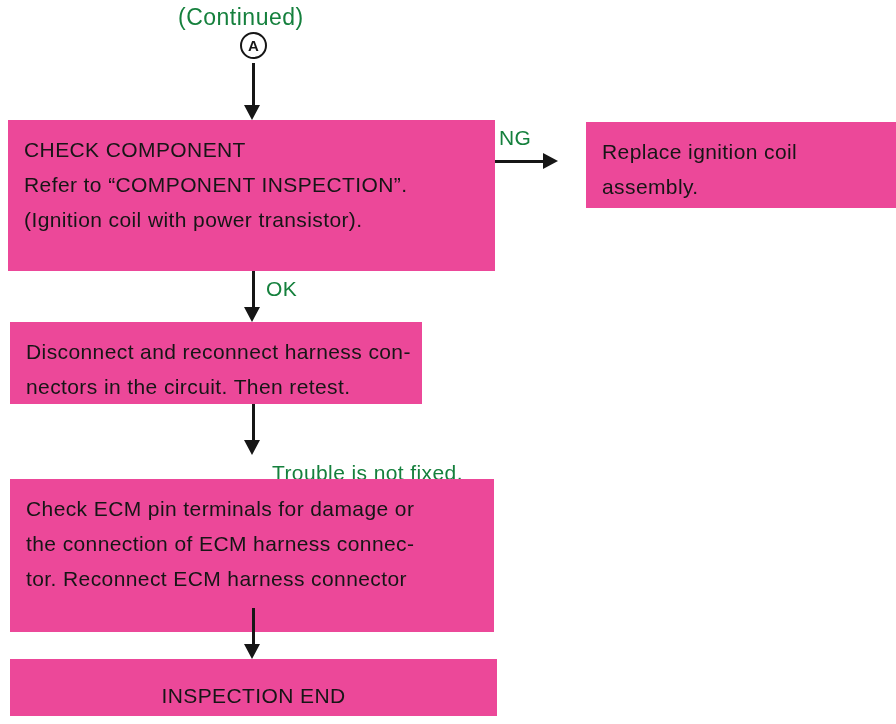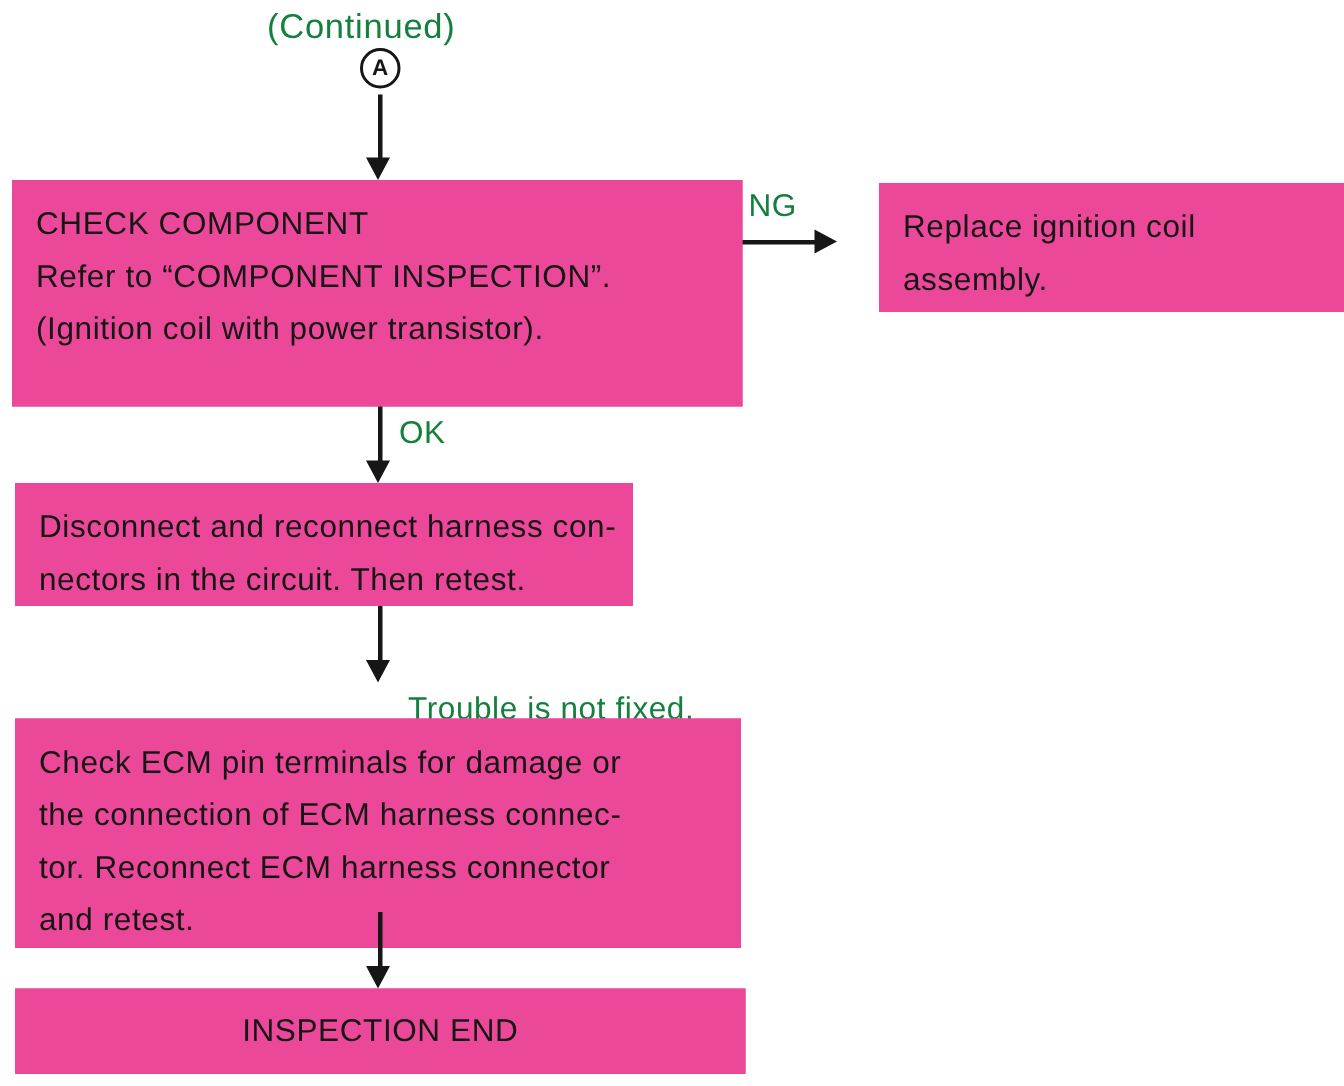--- a/index.html
+++ b/index.html
@@ -123,23 +123,22 @@
   </div>
 
   <div class="vline" style="left:252px; top:404px; height:38px;"></div>
   <div class="arrow-down" style="left:244px; top:440px;"></div>
   <div class="label" style="left:272px; top:421px;margin-top:40px;">Trouble is not fixed.</div>
 
   <div class="box" style="left:10px; top:479px; width:484px; height:153px;">
     <div class="tl">Check ECM pin terminals for damage or</div>
     <div class="tl">the connection of ECM harness connec-</div>
     <div class="tl">tor. Reconnect ECM harness connector</div>
-    <div class="tl">and retest.</div>
   </div>
 
   <div class="vline" style="left:252px; top:608px; height:38px;"></div>
   <div class="arrow-down" style="left:244px; top:644px;"></div>
 
-  <div class="box box-center" style="left:10px; top:659px; width:487px; height:57px;">
+  <div class="box box-center" style="left:10px; top:659px; width:487px; height:57px;align-items:flex-end;">
     <div class="tl">INSPECTION END</div>
   </div>
 
 </div>
 
 </body></html>

